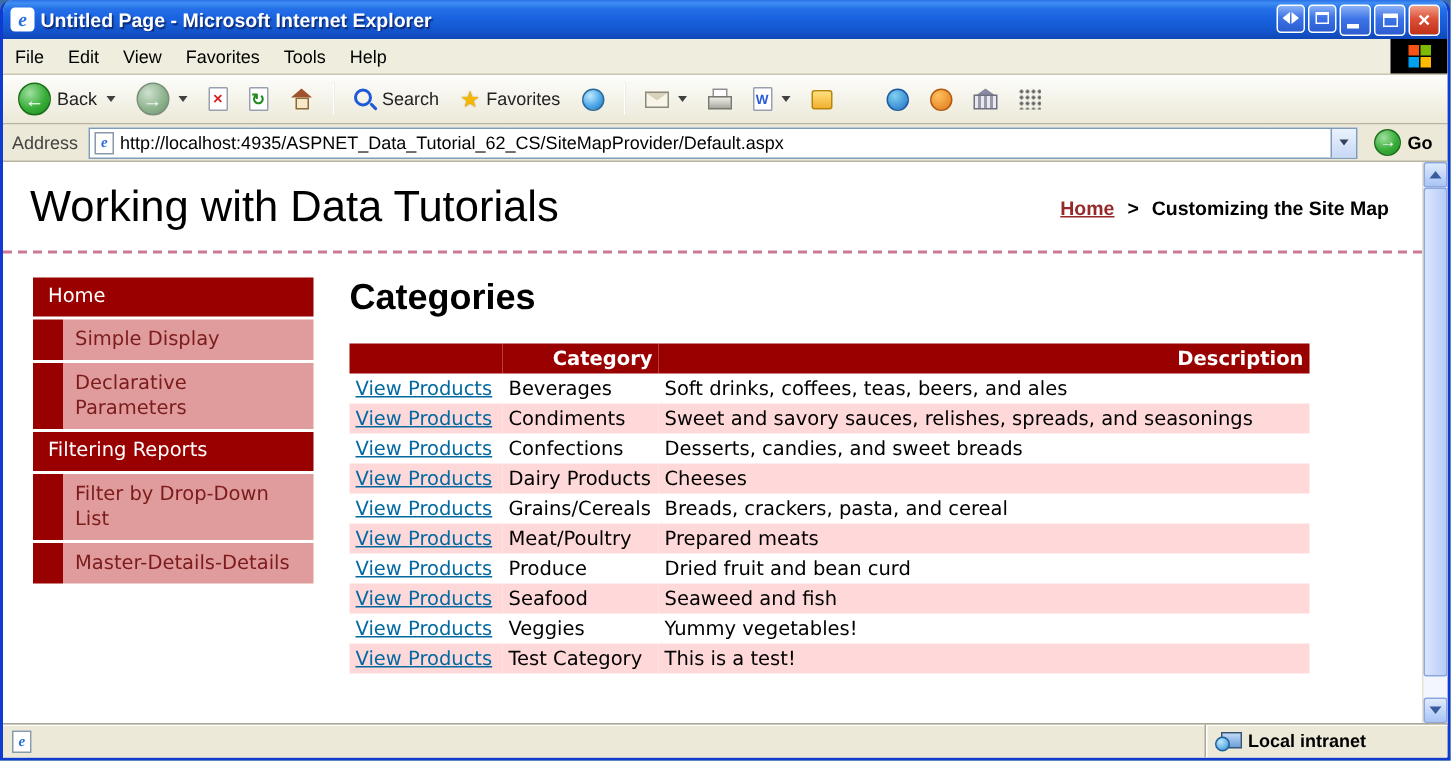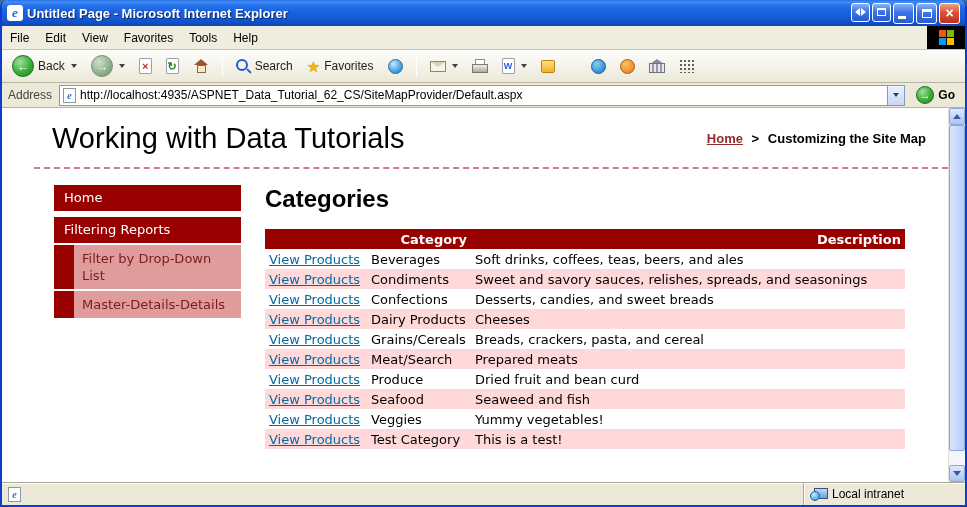--- a/index.html
+++ b/index.html
@@ -90,21 +90,21 @@
   .dd-btn{width:17px;align-self:stretch;border-left:1px solid #7f9db9;display:flex;align-items:center;justify-content:center;
     background:linear-gradient(#eaf2fd,#c8d9f5);}
   .dd-btn::after{content:"";width:0;height:0;border-left:3px solid transparent;border-right:3px solid transparent;border-top:4px solid #33415e;}
   .go-btn{display:flex;align-items:center;gap:4px;padding:0 6px;font-weight:bold;}
   .go-circle{width:18px;height:18px;border-radius:50%;display:flex;align-items:center;justify-content:center;
     color:#fff;font-weight:bold;font-size:11px;border:1px solid #1a701a;
     background:radial-gradient(circle at 35% 30%,#9fe09f,#39ad39 55%,#1e8a1e);}
 
   
   .viewport{flex:1;display:flex;background:#fff;overflow:hidden;}
-  .page{flex:1;overflow:hidden;background:#fff;padding-left:32px;}
+  .page{flex:1;overflow:hidden;background:#fff;}
   .page-header{display:flex;justify-content:space-between;align-items:center;padding:14px 22px 12px 18px;
     border-bottom:2px dashed #cc7a94;}
   .page-title{margin:0;font-size:29px;font-weight:400;color:#000;letter-spacing:0;}
   .breadcrumb{font-size:13px;font-weight:bold;white-space:nowrap;}
   .bc-home{color:#952a2a;text-decoration:underline;cursor:pointer;}
   .bc-sep{margin:0 5px;color:#000;}
   .bc-current{color:#000;}
   .page-body{display:flex;align-items:flex-start;padding-top:16px;}
 
   
@@ -135,21 +135,21 @@
   .tri-up{width:0;height:0;border-left:4px solid transparent;border-right:4px solid transparent;border-bottom:5px solid #3a5a9e;}
   .tri-down{width:0;height:0;border-left:4px solid transparent;border-right:4px solid transparent;border-top:5px solid #3a5a9e;}
   .scroll-thumb{position:absolute;left:0;right:0;top:17px;bottom:31px;border:1px solid #8ca8dc;border-radius:2px;
     background:linear-gradient(90deg,#d9e5fd,#b7ccf7);}
 
   
   .statusbar{height:23px;flex:0 0 23px;display:flex;align-items:center;background:#ece9d8;
     border-top:1px solid #aca899;box-shadow:inset 0 1px 0 #fff;font-size:12px;color:#000;}
   .status-left{flex:1;display:flex;align-items:center;gap:5px;padding:0 6px;height:100%;}
   .status-zone{flex:0 0 162px;display:flex;align-items:center;gap:5px;height:100%;padding:0 6px;
-    border-left:1px solid #aca899;box-shadow:inset 1px 0 0 #fff;}
+    border-left:1px solid #aca899;box-shadow:inset 1px 0 0 #fff;font-weight:bold;}
   .computer-ic{position:relative;width:17px;height:13px;}
   .computer-ic::before{content:"";position:absolute;left:4px;top:0;width:12px;height:9px;border:1px solid #335577;
     background:linear-gradient(#bfd8f8,#6fa0d8);}
   .computer-ic::after{content:"";position:absolute;left:0;bottom:0;width:8px;height:8px;border-radius:50%;
     border:1px solid #1f5f98;background:radial-gradient(circle at 35% 30%,#bfe8ff,#2f8fd8);}
 </style>
 </head>
 <body>
 
 <div class="window">
@@ -283,23 +283,25 @@
       </div>
 
       <div class="page-body">
 
         <div class="sidebar">
           <div class="nav-item nav-top">
             <span>Home</span>
           </div>
           <div class="nav-item nav-sub">
             <span class="indent"></span>
+            <span class="sub-label">Simple Display</span>
           </div>
           <div class="nav-item nav-sub">
             <span class="indent"></span>
+            <span class="sub-label">Declarative Parameters</span>
           </div>
           <div class="nav-item nav-top">
             <span>Filtering Reports</span>
           </div>
           <div class="nav-item nav-sub">
             <span class="indent"></span>
             <span class="sub-label">Filter by Drop-Down List</span>
           </div>
           <div class="nav-item nav-sub">
             <span class="indent"></span>
@@ -338,21 +340,21 @@
                 <td>Dairy Products</td>
                 <td>Cheeses</td>
               </tr>
               <tr>
                 <td><a class="vp-link">View Products</a></td>
                 <td>Grains/Cereals</td>
                 <td>Breads, crackers, pasta, and cereal</td>
               </tr>
               <tr class="alt">
                 <td><a class="vp-link">View Products</a></td>
-                <td>Meat/Search</td>
+                <td>Meat/Poultry</td>
                 <td>Prepared meats</td>
               </tr>
               <tr>
                 <td><a class="vp-link">View Products</a></td>
                 <td>Produce</td>
                 <td>Dried fruit and bean curd</td>
               </tr>
               <tr class="alt">
                 <td><a class="vp-link">View Products</a></td>
                 <td>Seafood</td>

